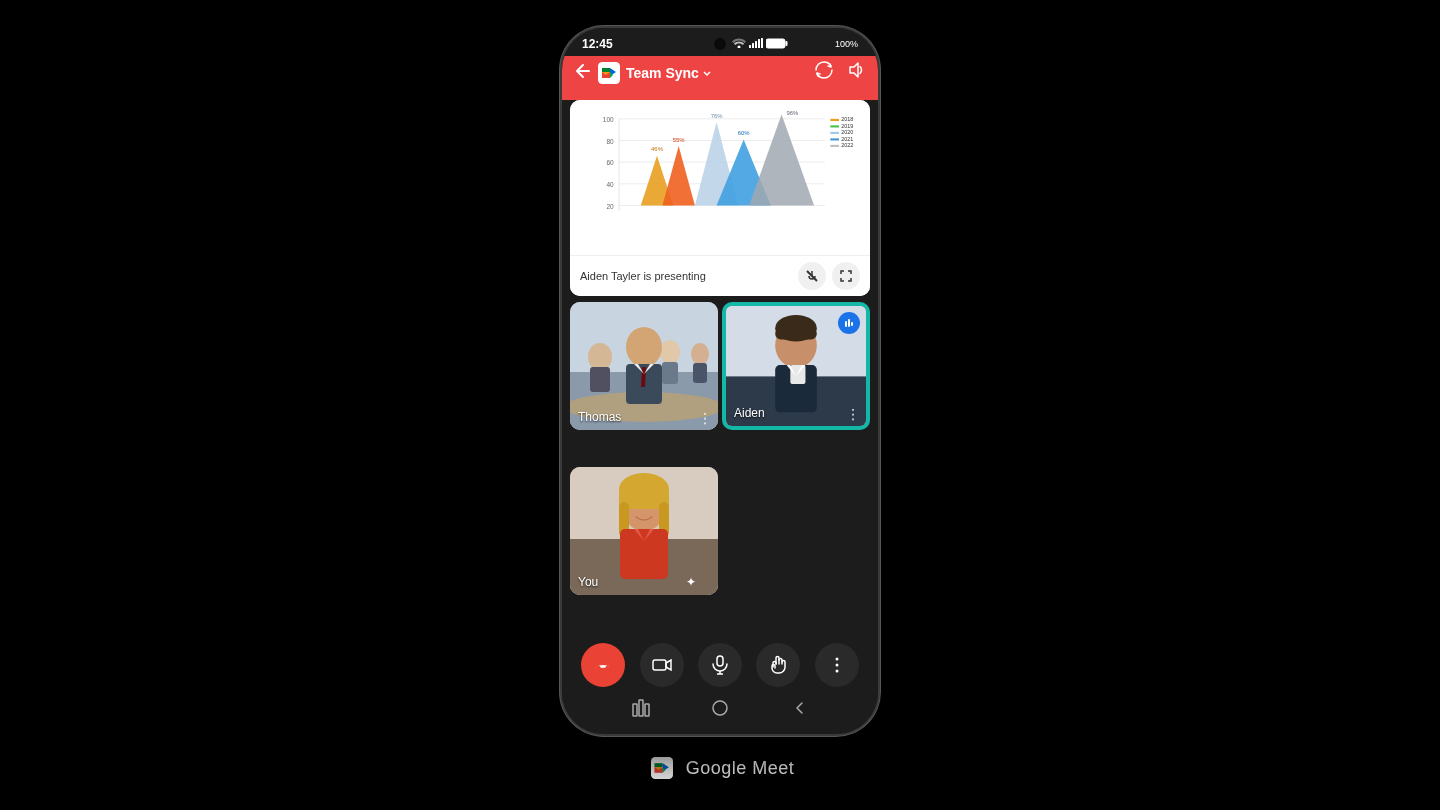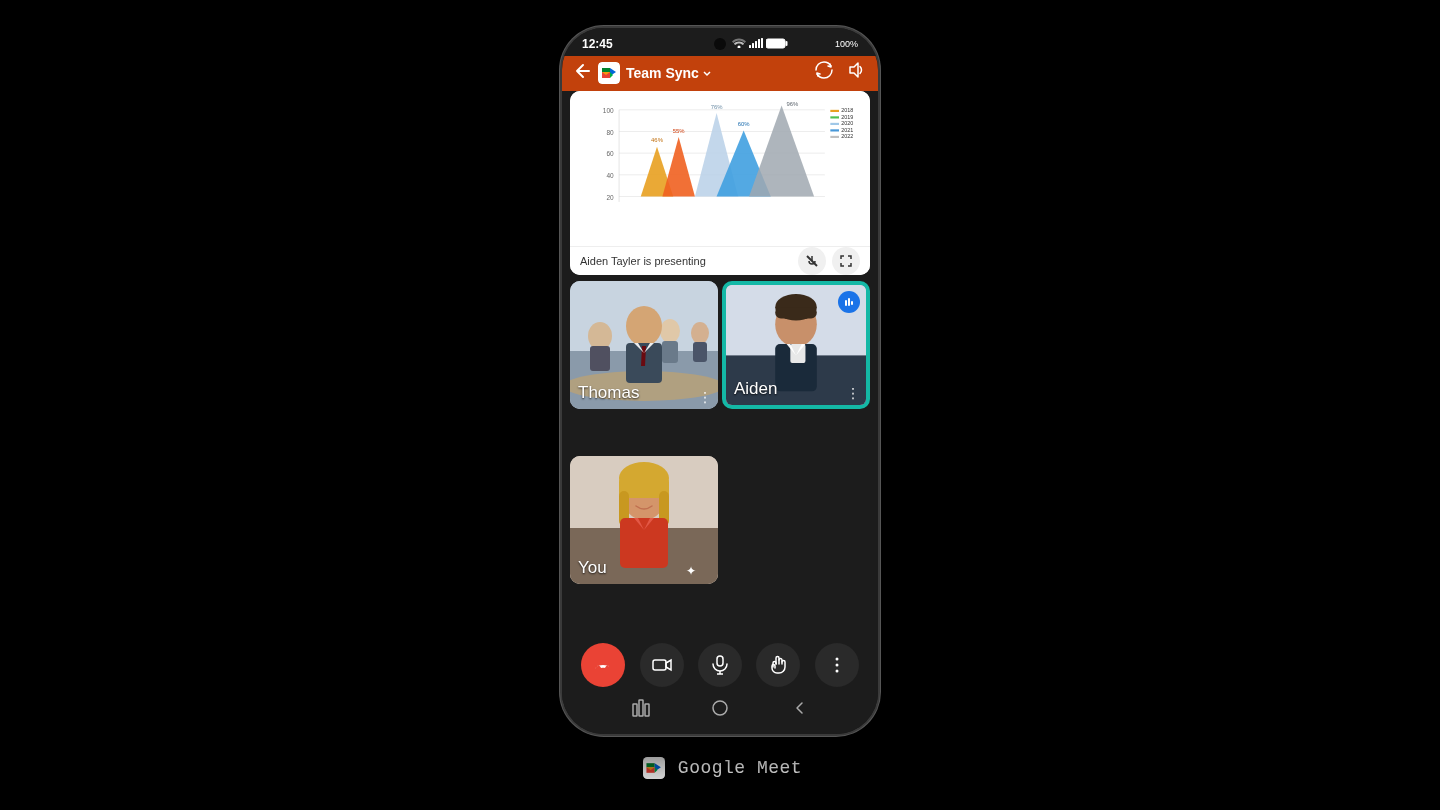--- a/index.html
+++ b/index.html
@@ -80,22 +80,22 @@
     .status-icons span {
       font-size: 10px;
       color: #fff;
     }
 
     
     .top-bar {
       display: flex;
       align-items: center;
       justify-content: space-between;
-      padding: 4px 12px 6px;
-      background: #c2410c;
+      padding: 4px 12px 15px;
+      background: #ef4444;
     }
     .top-bar-left {
       display: flex;
       align-items: center;
       gap: 6px;
     }
     .back-arrow {
       color: #fff;
       font-size: 16px;
       cursor: pointer;
@@ -149,21 +149,21 @@
       position: relative;
     }
 
     .chart-svg {
       width: 100%;
       height: 130px;
     }
 
     .presenter-bar {
       background: #fff;
-      padding: 0 10px;
+      padding: 6px 10px;
       display: flex;
       align-items: center;
       justify-content: space-between;
       border-top: 1px solid #eee;
     }
     .presenter-text {
       font-size: 11px;
       color: #333;
     }
     .presenter-actions {
@@ -205,21 +205,21 @@
 
     .participant-tile.active-speaker {
       border: 4px solid #14b8a6;
     }
 
     .participant-label {
       position: absolute;
       bottom: 6px;
       left: 8px;
       color: #fff;
-      font-size: 17px;
+      font-size: 12px;
       font-weight: 500;
       text-shadow: 0 1px 2px rgba(0,0,0,0.8);
     }
 
     .participant-more-btn {
       position: absolute;
       bottom: 4px;
       right: 6px;
       color: #fff;
       font-size: 14px;
@@ -310,21 +310,20 @@
       align-items: center;
       gap: 8px;
       margin-top: 16px;
     }
 
     .branding-text {
       color: #fff;
       font-size: 18px;
       font-weight: 400;
       letter-spacing: 0.5px;
-      font-family: Liberation Mono, monospace;
     }
 
     
     .camera-notch {
       position: absolute;
       top: 10px;
       left: 50%;
       transform: translateX(-50%);
       width: 12px;
       height: 12px;

